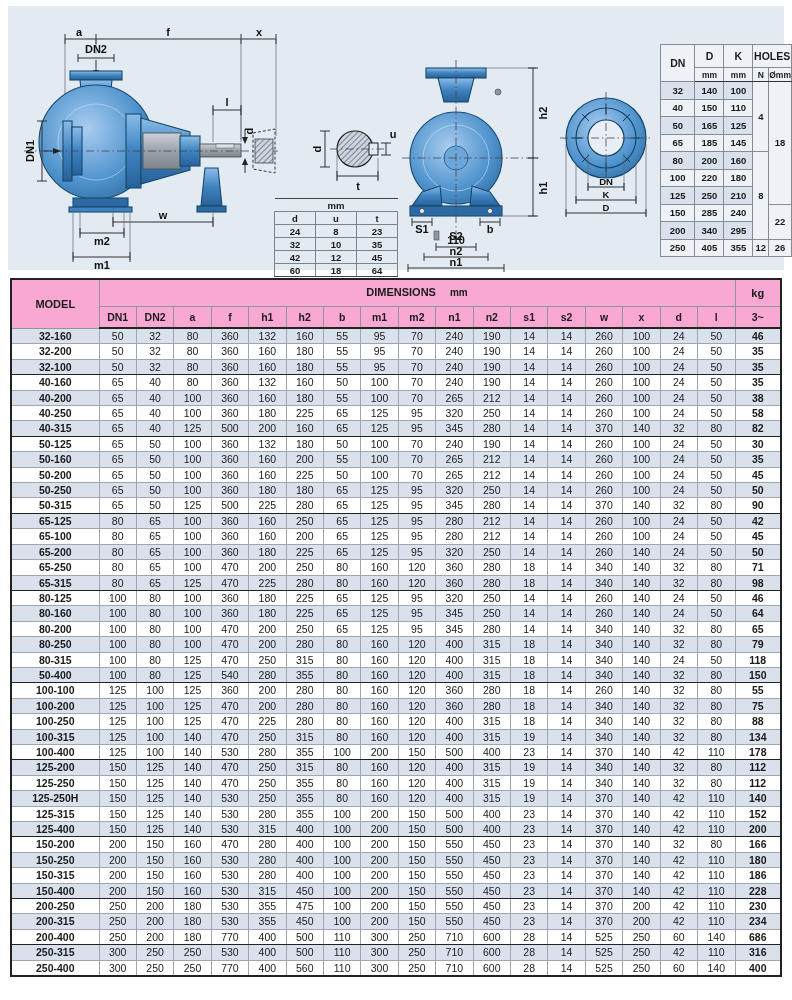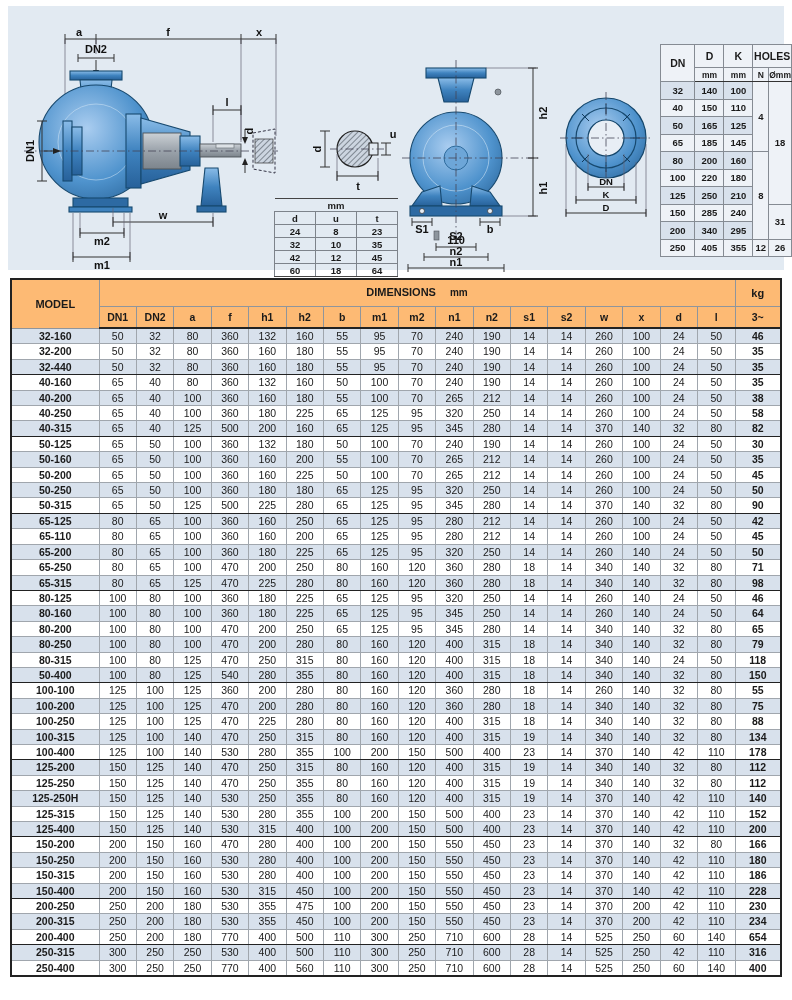--- a/index.html
+++ b/index.html
@@ -36,21 +36,21 @@
   .flangeT thead tr:nth-child(2) th{height:13px;font-size:8.5px;font-weight:bold;border-bottom:1.6px solid #333;}
   .flangeT td{height:16.5px;font-weight:bold;}
   .flangeT{border:1.6px solid #333;}
   .flangeT tbody tr.sh td.base{background:var(--row-shade);}
 
   
   .dims{position:absolute;left:10px;top:278px;width:772px;table-layout:fixed;border:2px solid #222;background:#fff;}
   .dims col.c-model{width:88px;} .dims col.c-kg{width:46px;}
   .dims th,.dims td{border:1px solid #a0a6ad;text-align:center;padding:1px 1px;
     font-size:10.5px;line-height:12.4px;overflow:hidden;white-space:nowrap;}
-  .dims thead th{background:#fdba74;font-weight:bold;border-color:#8f959c;}
+  .dims thead th{background:#f9a8d4;font-weight:bold;border-color:#8f959c;}
   .dims thead tr:first-child th{height:24px;font-size:11px;}
   .dims thead tr:nth-child(2) th{height:18px;}
   .dims thead tr:last-child th{border-bottom:2px solid #222;}
   .dims td.model,.dims td.kg{font-weight:bold;}
   .dims tbody tr.sh td{background:var(--row-shade);}
   .dims tbody tr.ge td{border-bottom:1.8px solid #222;}
   .dims .unit{font-size:10px;margin-left:14px;}
 </style>
 </head>
 <body>
@@ -408,21 +408,21 @@
         </tr>
         <tr class="sh">
           <td class="base">125</td>
           <td class="base">250</td>
           <td class="base">210</td>
         </tr>
         <tr>
           <td class="base">150</td>
           <td class="base">285</td>
           <td class="base">240</td>
-          <td rowspan="2">31</td>
+          <td rowspan="2">22</td>
         </tr>
         <tr class="sh">
           <td class="base">200</td>
           <td class="base">340</td>
           <td class="base">295</td>
         </tr>
         <tr>
           <td class="base">250</td>
           <td class="base">405</td>
           <td class="base">355</td>
@@ -521,21 +521,21 @@
         <td>190</td>
         <td>14</td>
         <td>14</td>
         <td>260</td>
         <td>100</td>
         <td>24</td>
         <td>50</td>
         <td class="kg">35</td>
       </tr>
       <tr class="sh ge">
-        <td class="model">32-440</td>
+        <td class="model">32-100</td>
         <td>50</td>
         <td>32</td>
         <td>80</td>
         <td>360</td>
         <td>160</td>
         <td>180</td>
         <td>55</td>
         <td>95</td>
         <td>70</td>
         <td>240</td>
@@ -752,21 +752,21 @@
         <td>212</td>
         <td>14</td>
         <td>14</td>
         <td>260</td>
         <td>100</td>
         <td>24</td>
         <td>50</td>
         <td class="kg">42</td>
       </tr>
       <tr>
-        <td class="model">65-110</td>
+        <td class="model">65-100</td>
         <td>80</td>
         <td>65</td>
         <td>100</td>
         <td>360</td>
         <td>160</td>
         <td>200</td>
         <td>65</td>
         <td>125</td>
         <td>95</td>
         <td>280</td>
@@ -1316,21 +1316,21 @@
         <td>300</td>
         <td>250</td>
         <td>710</td>
         <td>600</td>
         <td>28</td>
         <td>14</td>
         <td>525</td>
         <td>250</td>
         <td>60</td>
         <td>140</td>
-        <td class="kg">654</td>
+        <td class="kg">686</td>
       </tr>
       <tr class="sh">
         <td class="model">250-315</td>
         <td>300</td>
         <td>250</td>
         <td>250</td>
         <td>530</td>
         <td>400</td>
         <td>500</td>
         <td>110</td>

